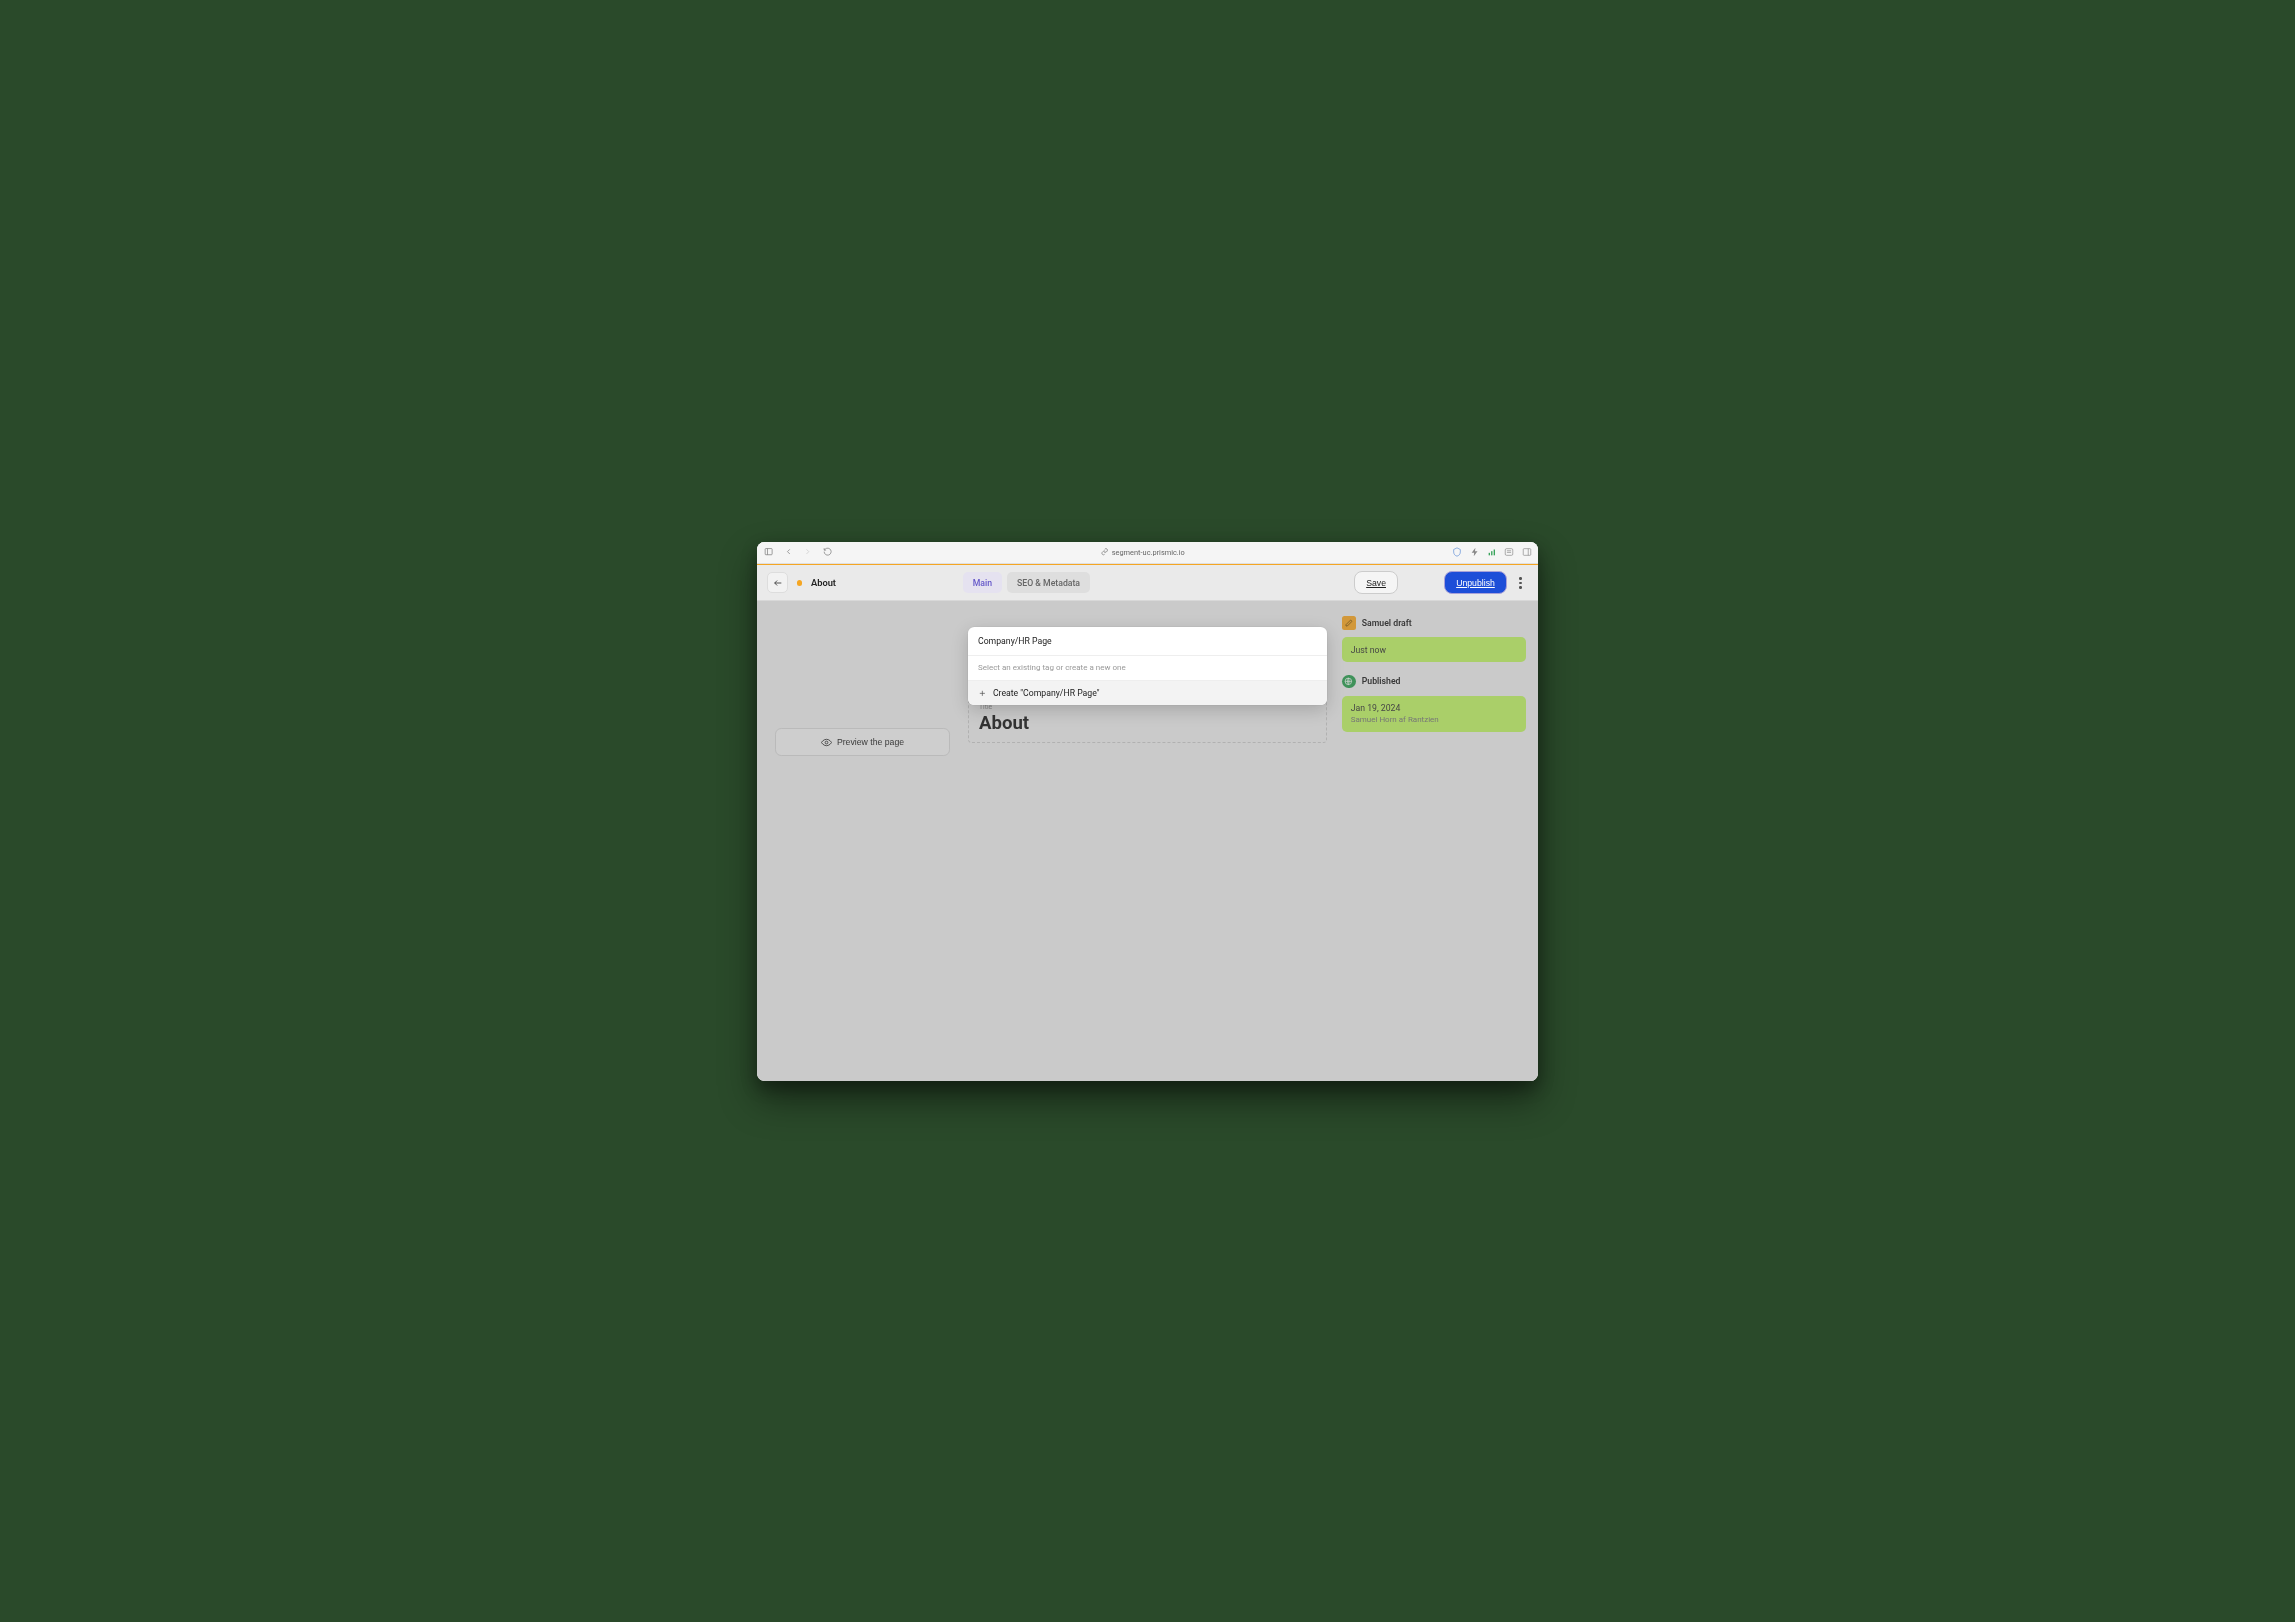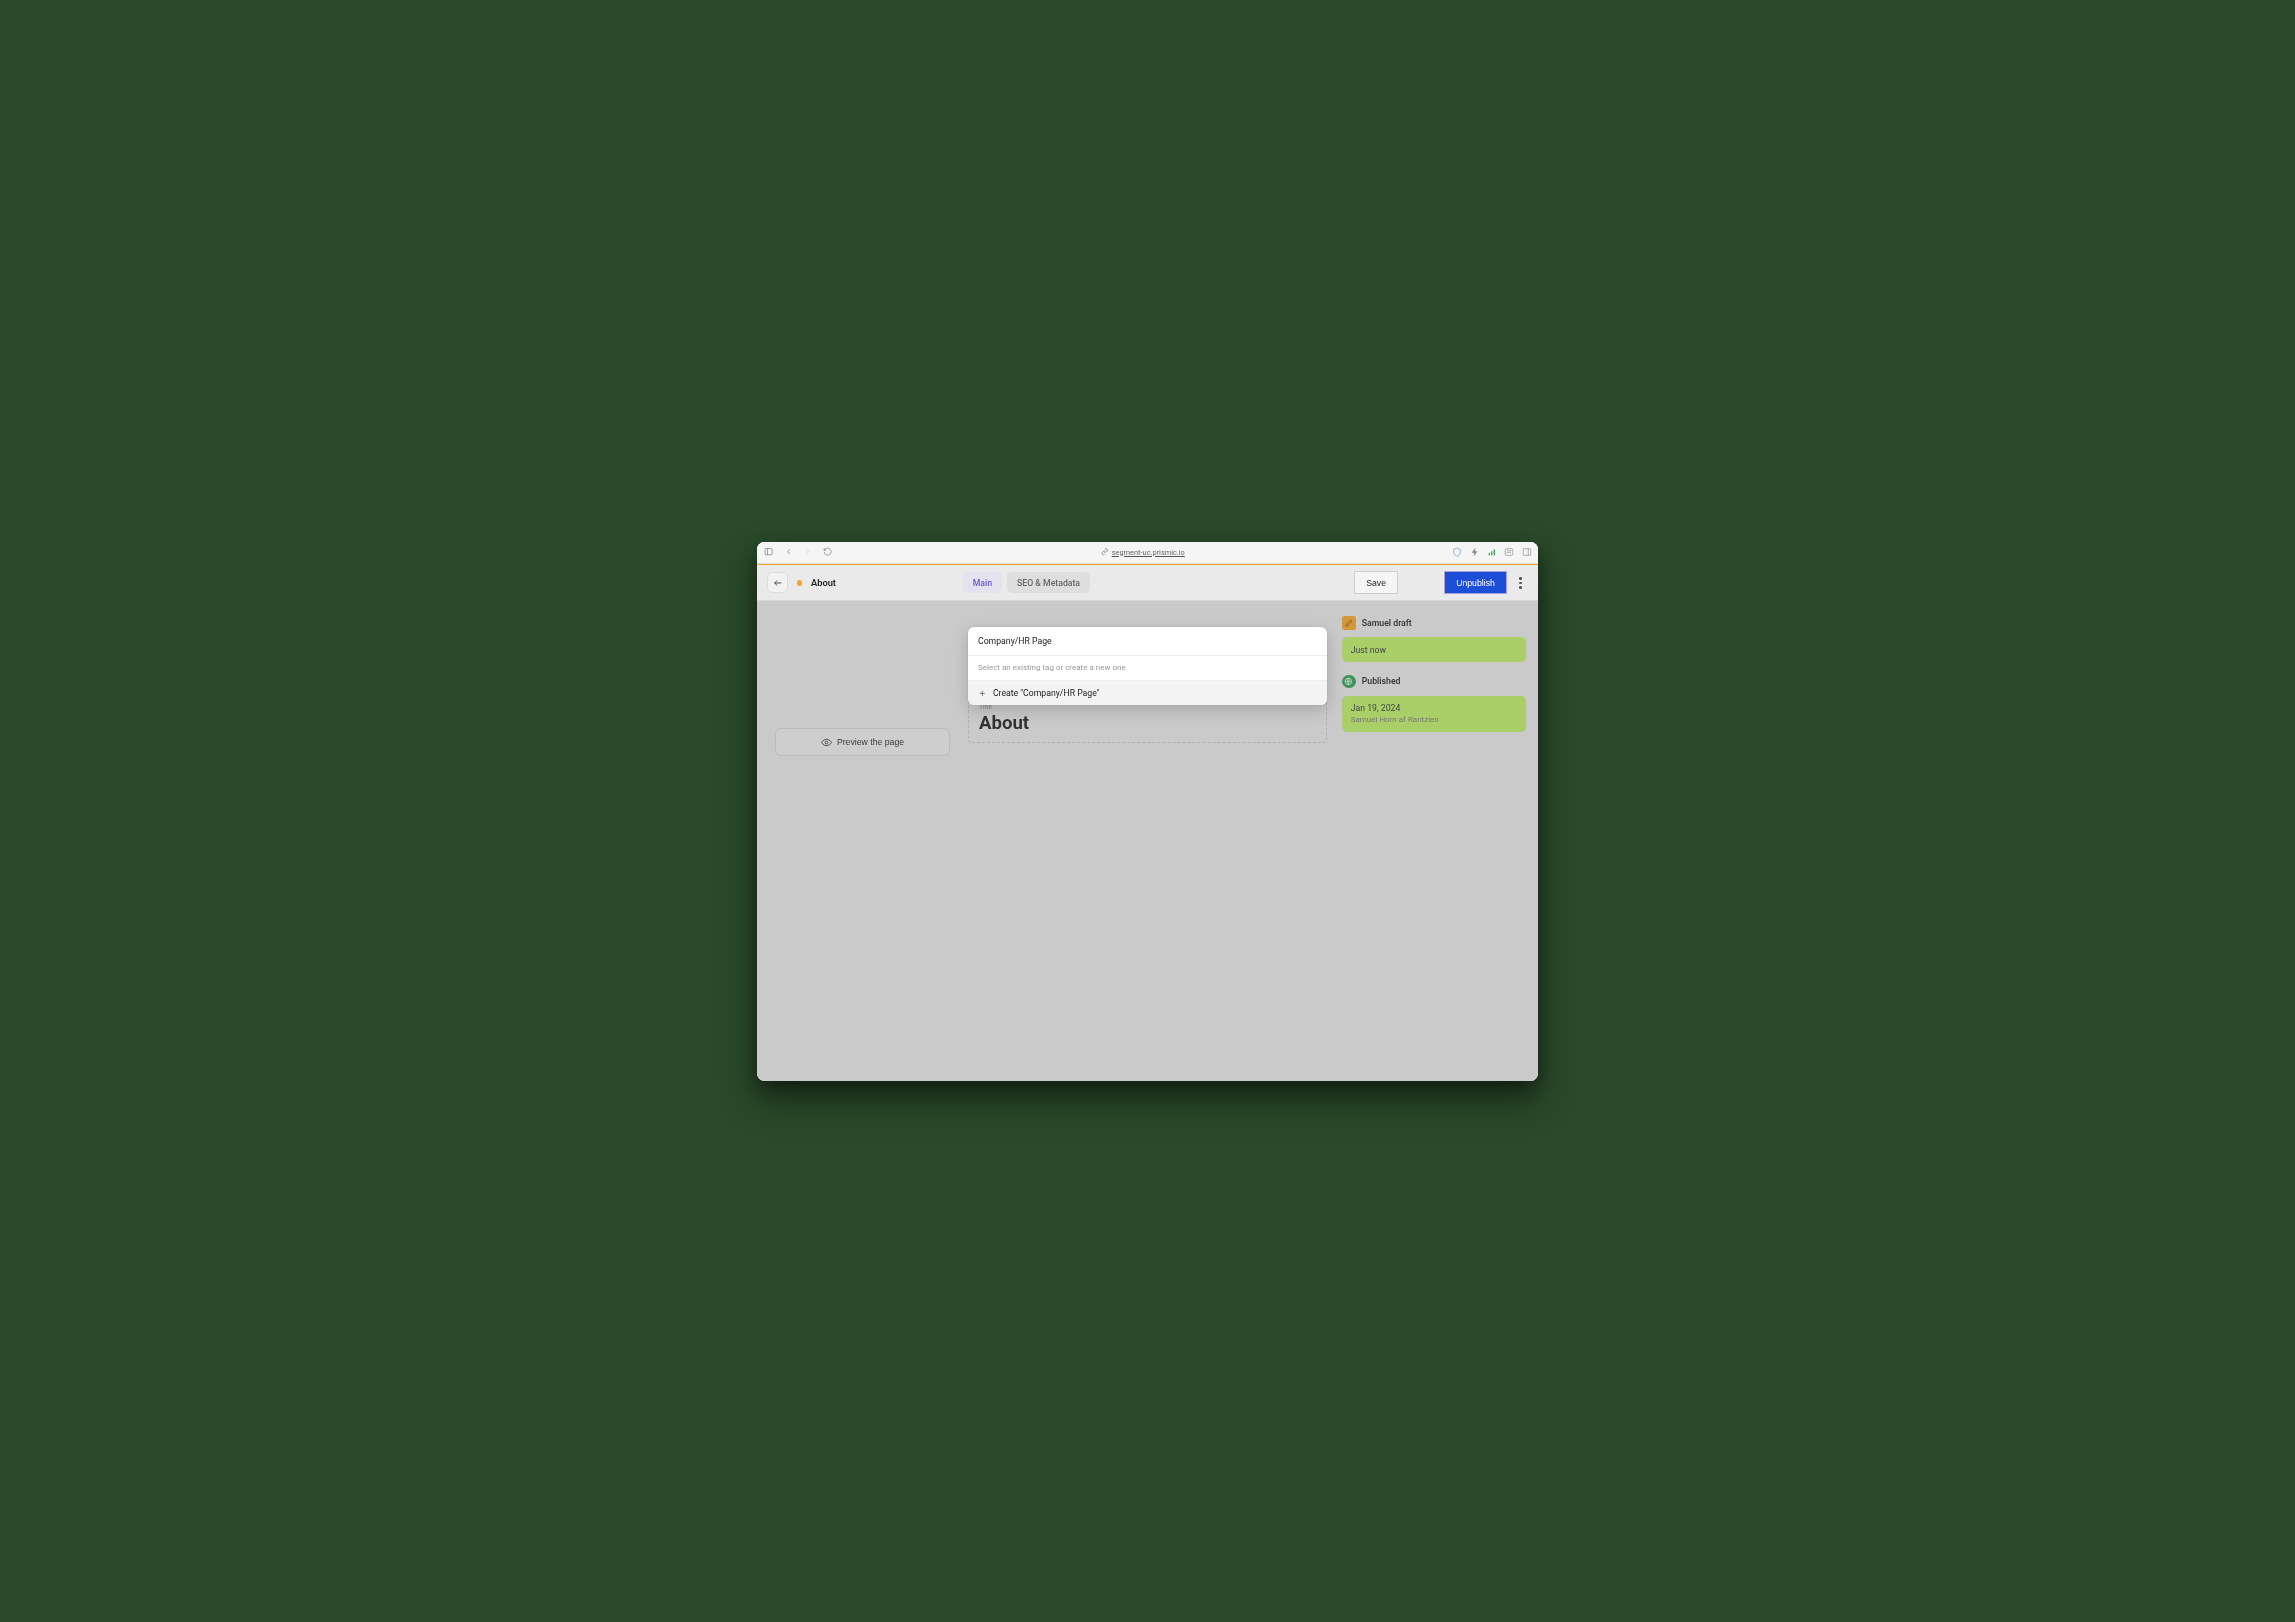--- a/index.html
+++ b/index.html
@@ -8,21 +8,21 @@
 
   .browser-window {
     width: 100%; max-width: 781px; height: 539px;
     background: #fff; border-radius: 7.4px; overflow: hidden;
     box-shadow: 0 18.6px 37px rgba(0,0,0,0.45), 0 6.2px 15.5px rgba(0,0,0,0.3);
     display: flex; flex-direction: column; position: relative;
   }
 
   .browser-chrome {
     height: 22px; background: #f5f5f5; border-bottom: 0.6px solid #e0e0e0;
-    display: flex; align-items: center; padding: 0 6.2px; gap: 8.7px; font-size: 7.4px; color:#555;text-decoration:underline;
+    display: flex; align-items: center; padding: 0 6.2px; gap: 8.7px; font-size: 7.4px; color:#555;
   }
   .bc-btn { width: 11px; height: 11px; display: flex; align-items: center; justify-content: center; color: #777; cursor:pointer; }
   .bc-btn svg { width: 9.3px; height: 9.3px; }
   .bc-addr { flex: 1; text-align: center; display:flex; align-items:center; justify-content:center; gap:3.7px; color:#666; }
   .bc-right { display:flex; gap:7.4px; align-items:center; }
   .bc-icon { width:10px; height:10px; display:flex; align-items:center; justify-content:center; }
 
   .loading-bar { height: 1.9px; background: #f5a623; width: 100%; }
 
   .app-bar {
@@ -37,22 +37,22 @@
   .page-title { font-size: 9.3px; font-weight: 600; color:#222; }
   .tabs { display:flex; gap:5px; margin-left: 118px; }
   .tab {
     padding: 5.6px 10px; border-radius: 5px; font-size: 8.7px; font-weight: 500;
     cursor:pointer; color:#555; background:transparent;
   }
   .tab.active { background:#e5e2f0; color:#6558c9; }
   .tab.inactive { background:#dedede; color:#666; }
   .app-bar-right { margin-left:auto; display:flex; gap:6.2px; align-items:center; }
   .btn {
-    padding: 5.6px 11px; border-radius: 1px; font-size: 8.7px; font-weight: 500;
-    border:0.6px solid #ccc; background:#f5f5f5; cursor:pointer; color:#222;
+    padding: 5.6px 11px; border-radius: 8px; font-size: 8.7px; font-weight: 500;
+    border:0.6px solid #ccc; background:#f5f5f5; cursor:pointer; color:#222;text-decoration:underline;
   }
   .btn-unpublish { background:#1d4ed8; border-color:#a9a2d8; color:#fff;margin-left:40px; }
   .kebab { width:15px; display:flex; flex-direction:column; gap:1.9px; align-items:center; cursor:pointer; padding:3.7px; }
   .kebab span { width:2.5px; height:2.5px; border-radius:50%; background:#555; }
 
   .app-body { flex:1; background:#eaeaea; position:relative; display:flex; }
   .overlay { position:absolute; inset:0; background:rgba(120,120,120,0.28); pointer-events:none; }
 
   .left-col { width: 211px; padding: 15px 18px; display:flex; flex-direction:column; }
   .preview-btn {

